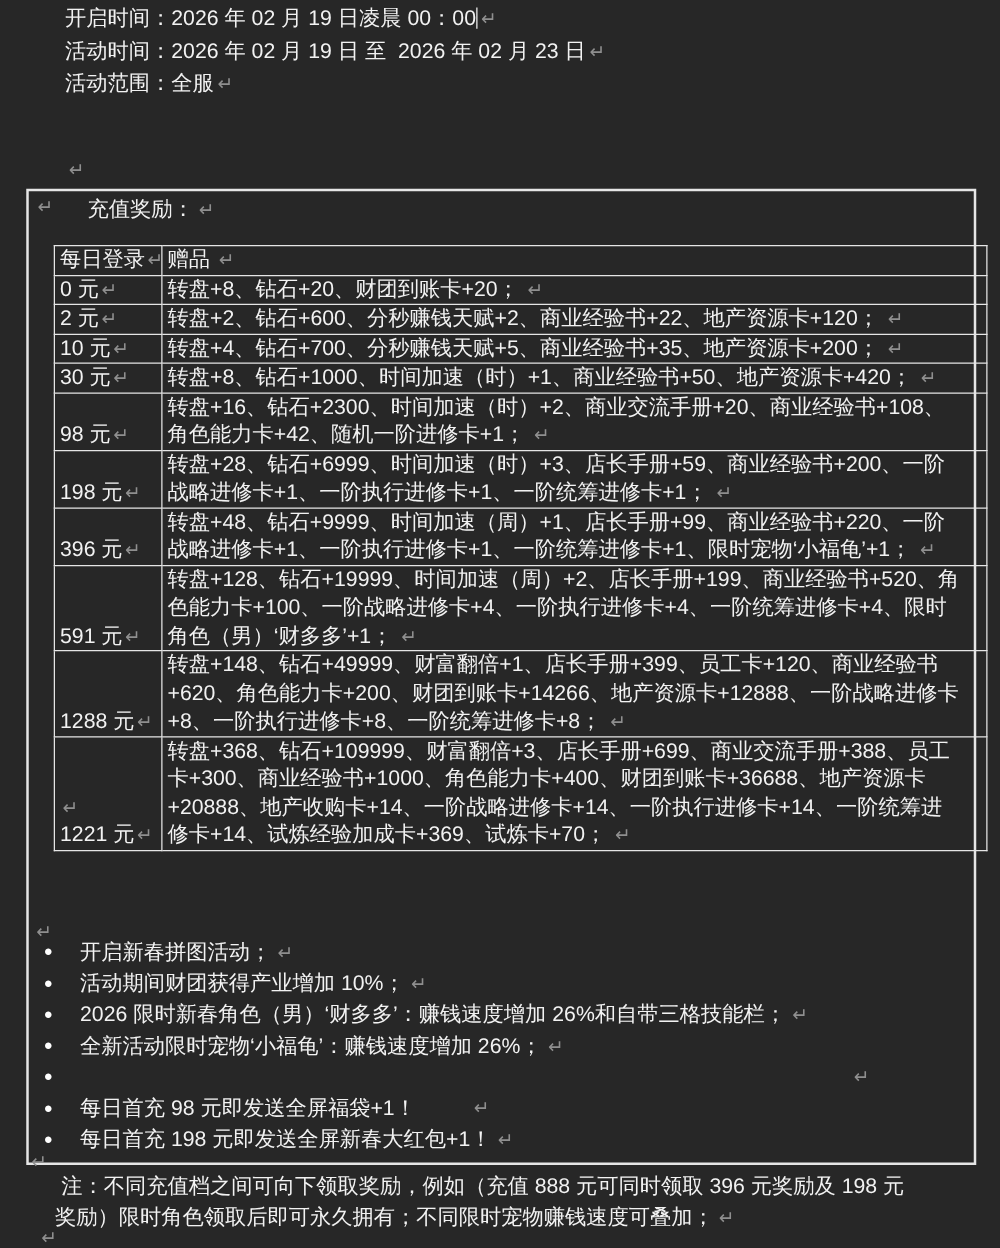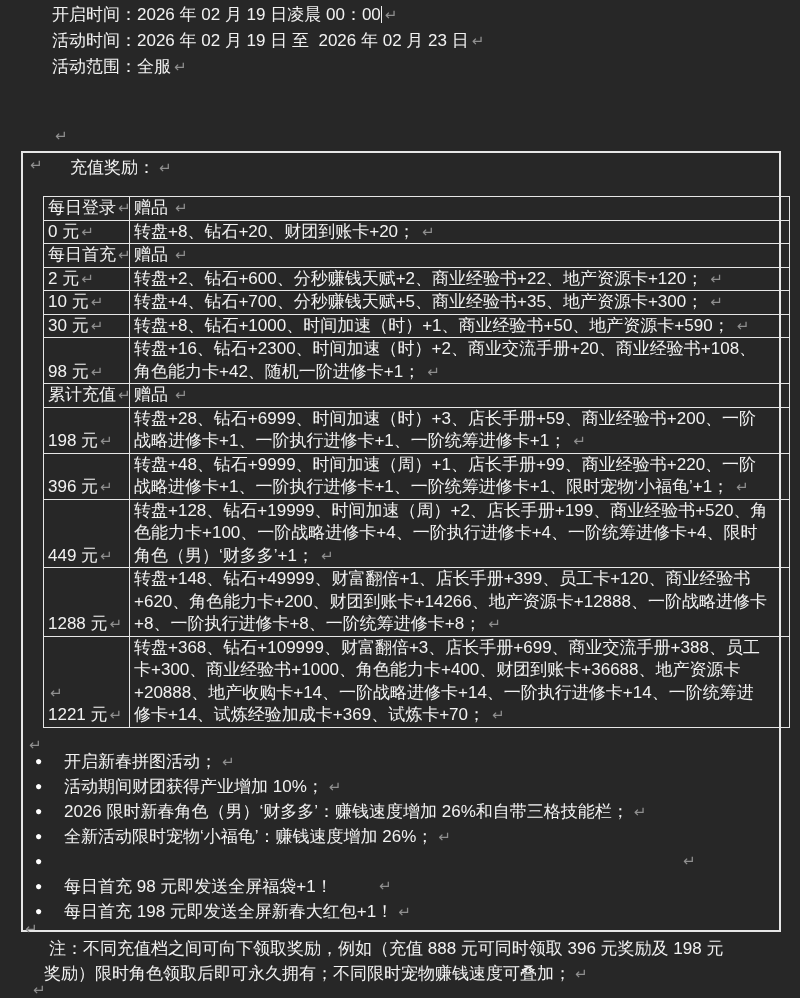--- a/index.html
+++ b/index.html
@@ -93,56 +93,48 @@
         <tbody id="tbody">
           <tr>
             <td class="c1"><span>每日登录</span><span class="mark">↵</span></td>
             <td class="c2"><span>赠品</span><span class="mark">↵</span></td>
           </tr>
           <tr>
             <td class="c1"><span>0 元</span><span class="mark">↵</span></td>
             <td class="c2"><span>转盘+8、钻石+20、财团到账卡+20；</span><span class="mark">↵</span></td>
           </tr>
           <tr>
-            <td class="c1"><span>每日首充</span><span class="mark">↵</span></td>
-            <td class="c2"><span>赠品</span><span class="mark">↵</span></td>
-          </tr>
-          <tr>
             <td class="c1"><span>2 元</span><span class="mark">↵</span></td>
             <td class="c2"><span>转盘+2、钻石+600、分秒赚钱天赋+2、商业经验书+22、地产资源卡+120；</span><span class="mark">↵</span></td>
           </tr>
           <tr>
             <td class="c1"><span>10 元</span><span class="mark">↵</span></td>
-            <td class="c2"><span>转盘+4、钻石+700、分秒赚钱天赋+5、商业经验书+35、地产资源卡+300；</span><span class="mark">↵</span></td>
+            <td class="c2"><span>转盘+4、钻石+700、分秒赚钱天赋+5、商业经验书+35、地产资源卡+200；</span><span class="mark">↵</span></td>
           </tr>
           <tr>
             <td class="c1"><span>30 元</span><span class="mark">↵</span></td>
-            <td class="c2"><span>转盘+8、钻石+1000、时间加速（时）+1、商业经验书+50、地产资源卡+590；</span><span class="mark">↵</span></td>
+            <td class="c2"><span>转盘+8、钻石+1000、时间加速（时）+1、商业经验书+50、地产资源卡+420；</span><span class="mark">↵</span></td>
           </tr>
           <tr>
             <td class="c1"><span>98 元</span><span class="mark">↵</span></td>
             <td class="c2"><span>转盘+16、钻石+2300、时间加速（时）+2、商业交流手册+20、商业经验书+108、
 角色能力卡+42、随机一阶进修卡+1；</span><span class="mark">↵</span></td>
-          </tr>
-          <tr>
-            <td class="c1"><span>累计充值</span><span class="mark">↵</span></td>
-            <td class="c2"><span>赠品</span><span class="mark">↵</span></td>
           </tr>
           <tr>
             <td class="c1"><span>198 元</span><span class="mark">↵</span></td>
             <td class="c2"><span>转盘+28、钻石+6999、时间加速（时）+3、店长手册+59、商业经验书+200、一阶
 战略进修卡+1、一阶执行进修卡+1、一阶统筹进修卡+1；</span><span class="mark">↵</span></td>
           </tr>
           <tr>
             <td class="c1"><span>396 元</span><span class="mark">↵</span></td>
             <td class="c2"><span>转盘+48、钻石+9999、时间加速（周）+1、店长手册+99、商业经验书+220、一阶
 战略进修卡+1、一阶执行进修卡+1、一阶统筹进修卡+1、限时宠物‘小福龟’+1；</span><span class="mark">↵</span></td>
           </tr>
           <tr>
-            <td class="c1"><span>449 元</span><span class="mark">↵</span></td>
+            <td class="c1"><span>591 元</span><span class="mark">↵</span></td>
             <td class="c2"><span>转盘+128、钻石+19999、时间加速（周）+2、店长手册+199、商业经验书+520、角
 色能力卡+100、一阶战略进修卡+4、一阶执行进修卡+4、一阶统筹进修卡+4、限时
 角色（男）‘财多多’+1；</span><span class="mark">↵</span></td>
           </tr>
           <tr>
             <td class="c1"><span>1288 元</span><span class="mark">↵</span></td>
             <td class="c2"><span>转盘+148、钻石+49999、财富翻倍+1、店长手册+399、员工卡+120、商业经验书
 +620、角色能力卡+200、财团到账卡+14266、地产资源卡+12888、一阶战略进修卡
 +8、一阶执行进修卡+8、一阶统筹进修卡+8；</span><span class="mark">↵</span></td>
           </tr>

